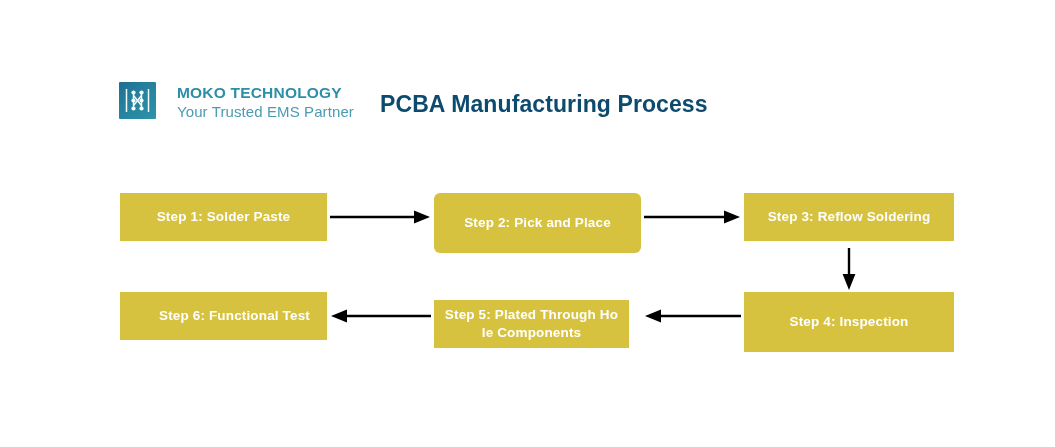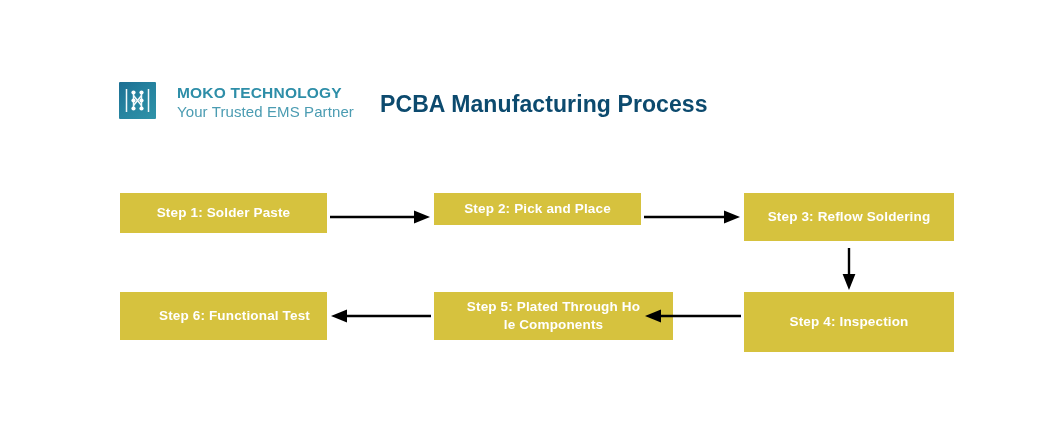--- a/index.html
+++ b/index.html
@@ -81,25 +81,25 @@
     display: flex;
     align-items: center;
     justify-content: center;
     text-align: center;
     line-height: 1.32;
     box-sizing: border-box;
     padding: 2px 6px;
   }
   .step-box .label { display: block; white-space: pre-line; }
 
-  #box-1 { left: 120px; top: 193px; width: 207px; height: 40px; }
-  #box-2 { left: 434px; top: 193px; width: 207px; height: 32px; }
+  #box-1 { left: 120px; top: 193px; width: 207px; height: 48px; }
+  #box-2 { left: 434px; top: 193px; width: 207px; height: 60px; border-radius: 6px; }
   #box-3 { left: 744px; top: 193px; width: 210px; height: 48px; }
   #box-4 { left: 744px; top: 292px; width: 210px; height: 60px; }
-  #box-5 { left: 434px; top: 292px; width: 239px; height: 48px; }
+  #box-5 { left: 434px; top: 300px; width: 195px; height: 48px; }
   #box-6 { left: 120px; top: 292px; width: 207px; height: 48px; padding-left: 28px; }
 
   
   .arrow { position: absolute; }
   .arrow svg { display: block; overflow: visible; }
 
   #arrow-1 { left: 330px; top: 206px; width: 100px; height: 22px; }
   #arrow-2 { left: 644px; top: 206px; width: 96px; height: 22px; }
   #arrow-3 { left: 838px; top: 248px; width: 22px; height: 42px; }
   #arrow-4 { left: 645px; top: 305px; width: 96px; height: 22px; }

